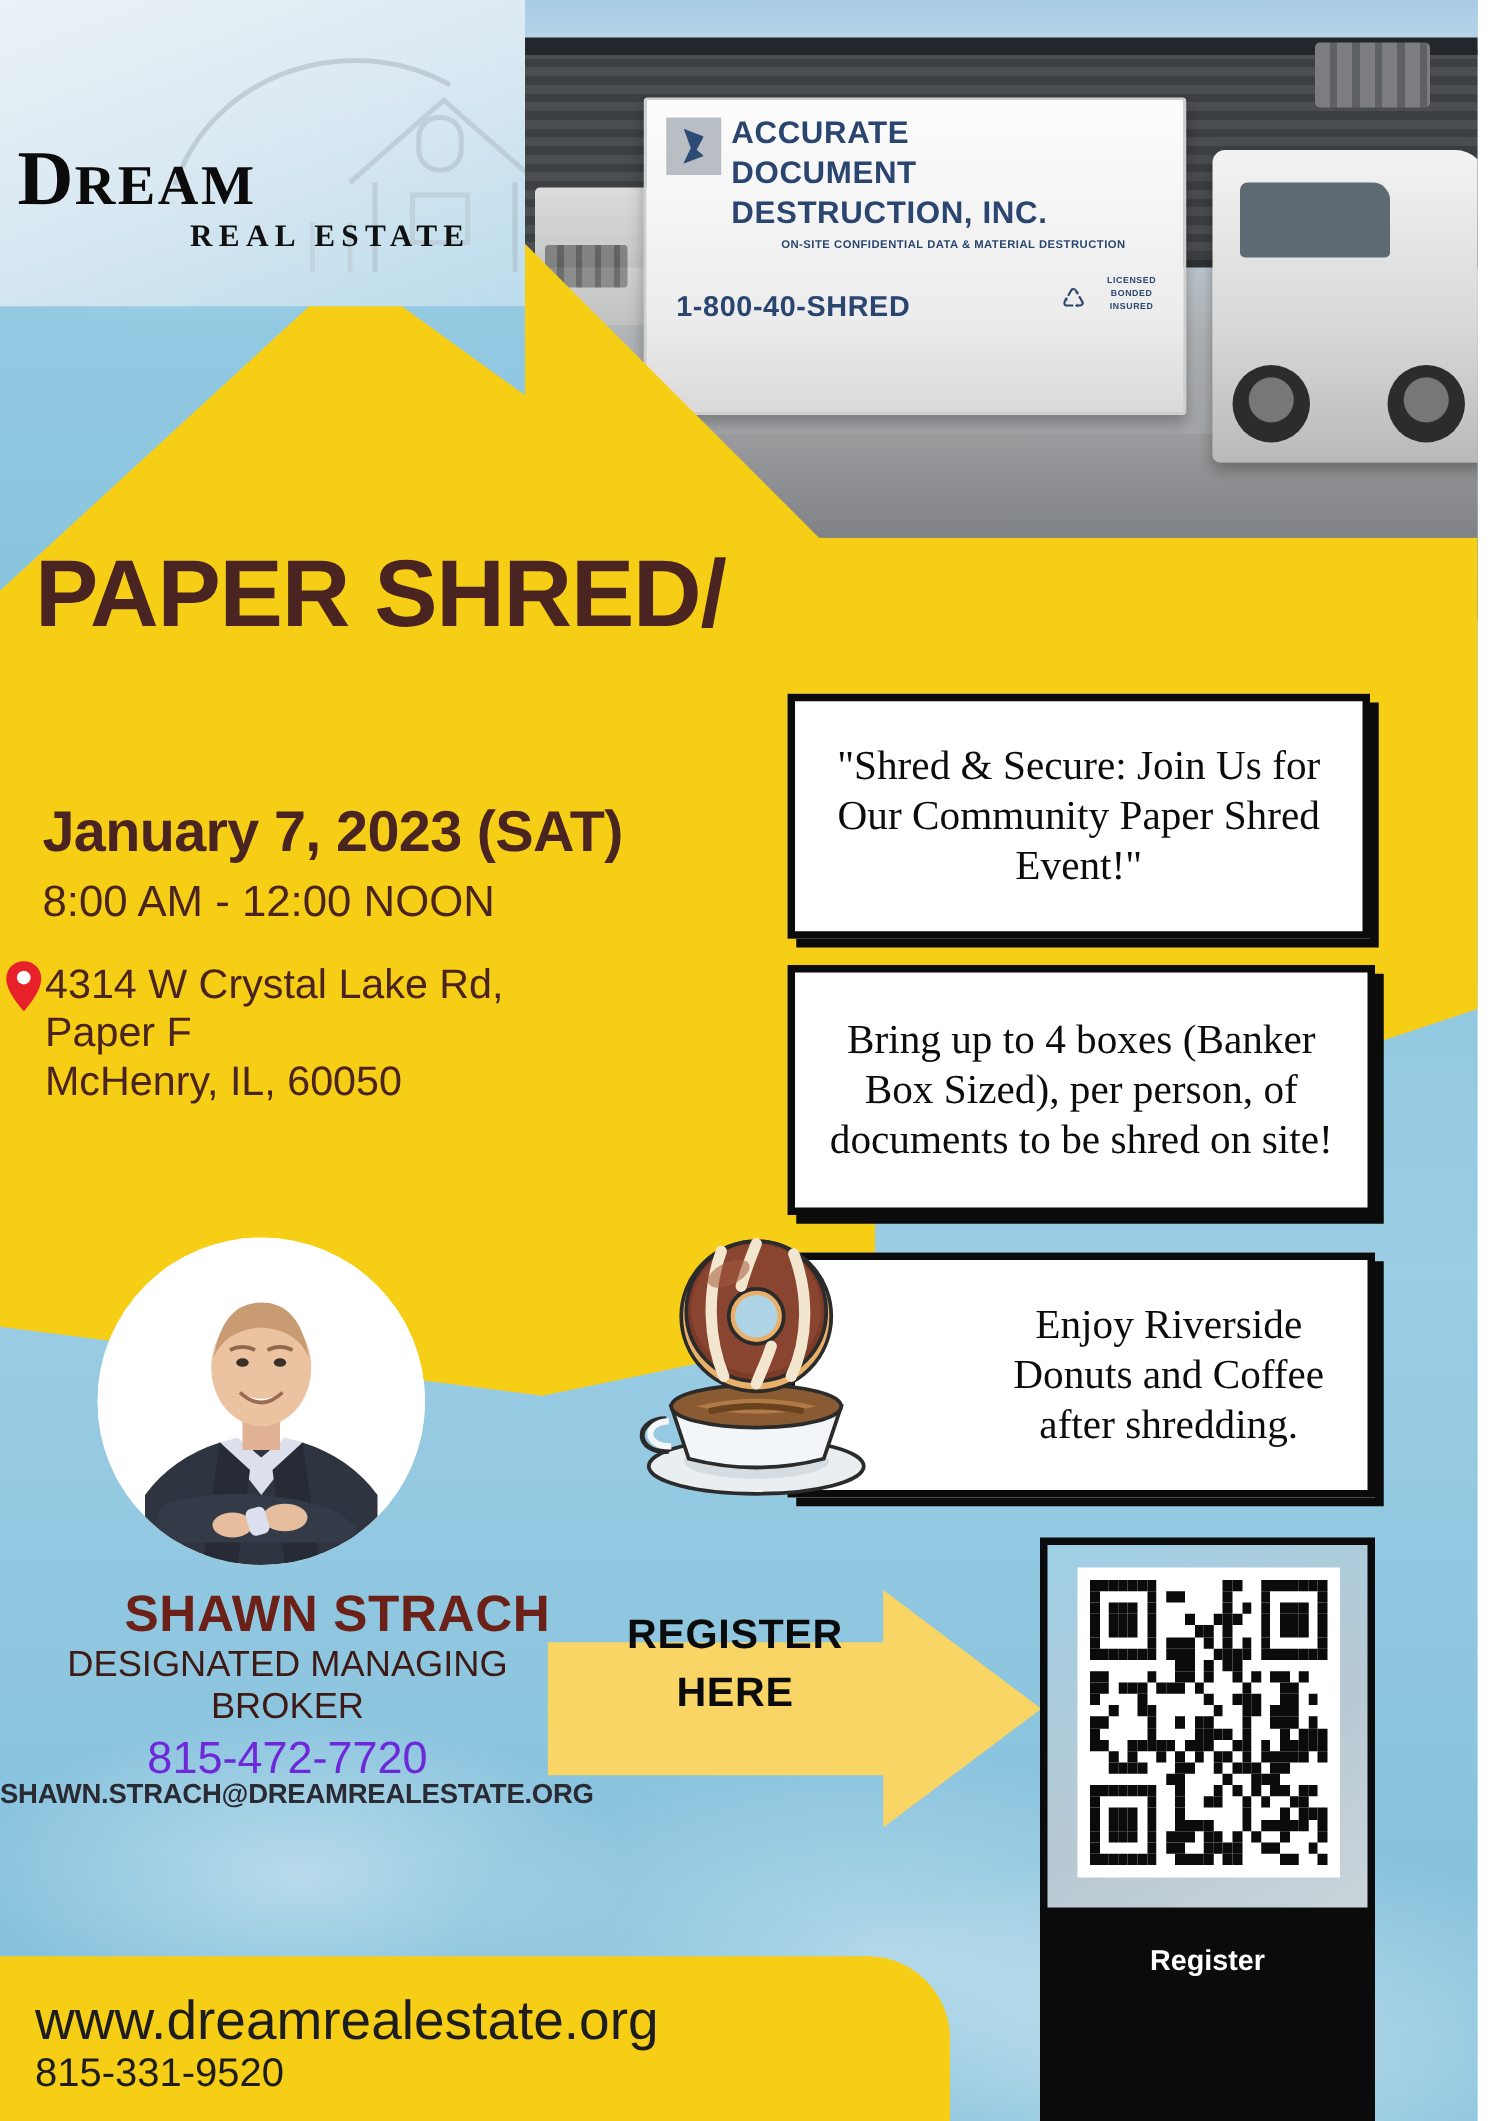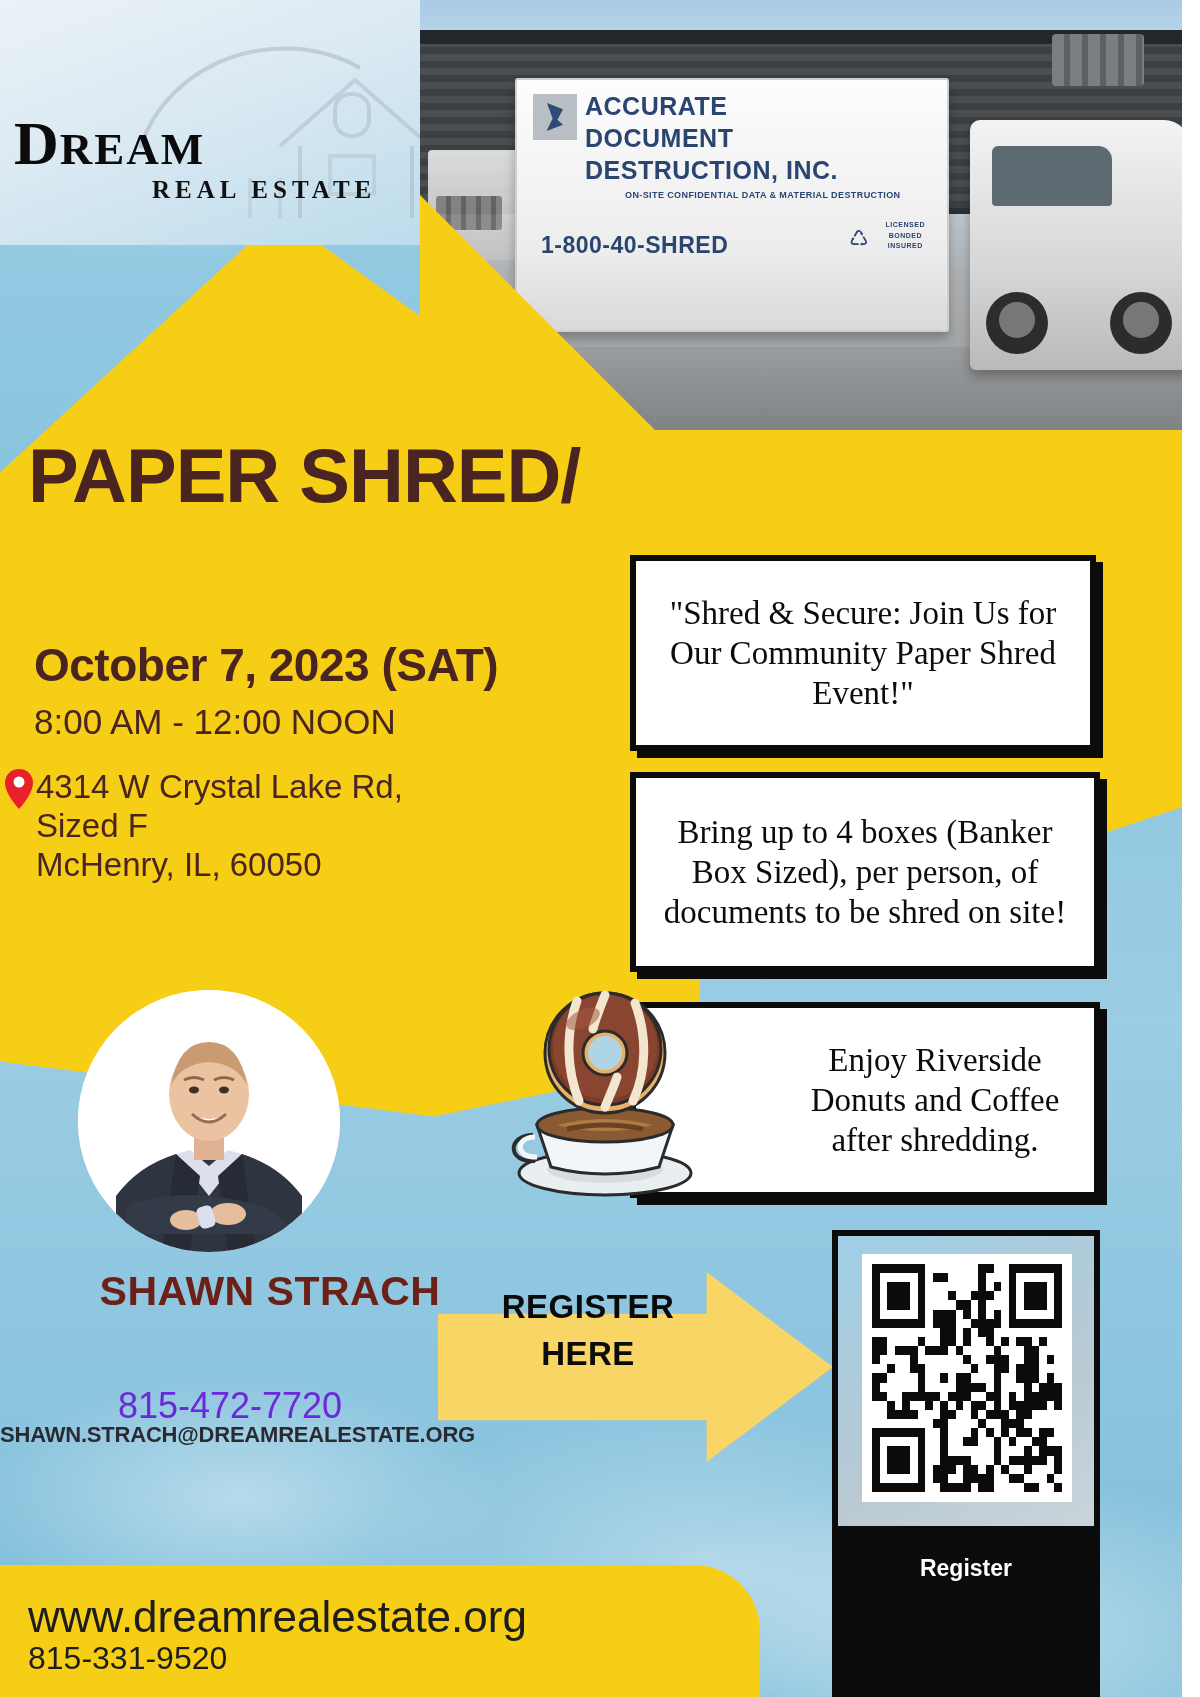--- a/index.html
+++ b/index.html
@@ -254,30 +254,30 @@
       <path d="M120 150 L120 190 M150 150 L150 190" stroke="#b2bcc6" stroke-width="4" fill="none"></path>
     </svg>
     <div class="logo-text"><span class="cap">D</span><span class="rest">REAM</span></div>
     <div class="logo-sub">REAL ESTATE</div>
   </div>
 
   <div class="headline">
     <div>PAPER SHRED/</div>
   </div>
 
-  <div class="dateline">October 7, 2023 (SAT)</div>
+  <div class="dateline">January 7, 2023 (SAT)</div>
   <div class="timeline">8:00 AM - 12:00 NOON</div>
 
   <svg class="pin" viewBox="0 0 30 42">
     <path d="M15 1 C7 1 1 7 1 15 C1 26 15 41 15 41 C15 41 29 26 29 15 C29 7 23 1 15 1 Z" fill="#E8202A"></path>
     <circle cx="15" cy="14" r="5.5" fill="#fff"></circle>
   </svg>
   <div class="addr">
     <div>4314 W Crystal Lake Rd,</div>
-    <div>Sized F</div>
+    <div>Paper F</div>
     <div>McHenry, IL, 60050</div>
   </div>
 
   <div class="callout co1">
     <span>"Shred &amp; Secure: Join Us for Our Community Paper Shred Event!"</span>
   </div>
   <div class="callout co2">
     <span>Bring up to 4 boxes (Banker Box Sized), per person, of documents to be shred on site!</span>
   </div>
   <div class="callout co3">
@@ -329,20 +329,21 @@
       <path d="M93 96 Q100 52 131 52 Q162 52 169 96 Q160 74 131 72 Q102 74 93 96 Z" fill="#C99B72"></path>
       <ellipse cx="116" cy="100" rx="5" ry="3.4" fill="#3B3027"></ellipse>
       <ellipse cx="146" cy="100" rx="5" ry="3.4" fill="#3B3027"></ellipse>
       <path d="M106 90 Q116 85 126 90 M136 90 Q146 85 156 90" stroke="#8A6848" stroke-width="3" fill="none"></path>
       <path d="M116 126 Q131 137 146 126 Q131 132 116 126 Z" fill="#fff"></path>
       <path d="M114 124 Q131 140 148 124" stroke="#9A6A52" stroke-width="3" fill="none"></path>
     </svg>
   </div>
 
   <div class="agent-name">SHAWN STRACH</div>
+  <div class="agent-title">DESIGNATED MANAGING BROKER</div>
   <div class="agent-phone">815-472-7720</div>
   <div class="agent-email">SHAWN.STRACH@DREAMREALESTATE.ORG</div>
 
   <div class="arrow"></div>
   <div class="arrow-t1">REGISTER</div>
   <div class="arrow-t2">HERE</div>
 
   <div class="qr-panel">
     <div class="qr-inner">
       <div class="qr-white">

